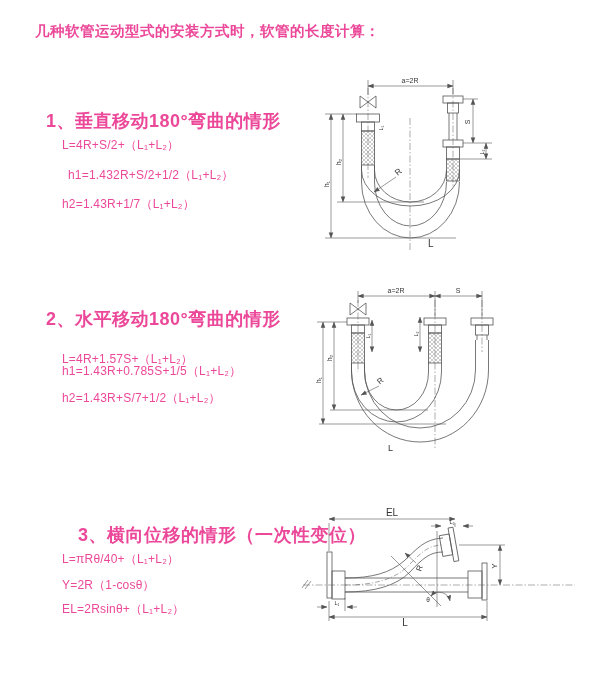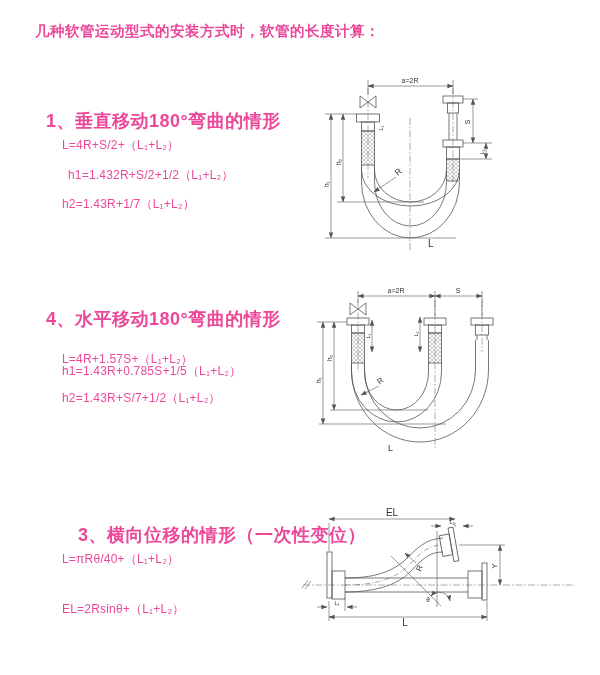--- a/index.html
+++ b/index.html
@@ -22,27 +22,28 @@
 
 <div class="page">
 
   <div class="abs title" style="left:35px;top:22px;">几种软管运动型式的安装方式时，软管的长度计算：</div>
 
   <div class="abs heading" style="left:46px;top:109px;">1、垂直移动180°弯曲的情形</div>
   <div class="abs formula" style="left:62px;top:137px;">L=4R+S/2+（L₁+L₂）</div>
   <div class="abs formula" style="left:68px;top:167px;">h1=1.432R+S/2+1/2（L₁+L₂）</div>
   <div class="abs formula" style="left:62px;top:196px;">h2=1.43R+1/7（L₁+L₂）</div>
 
-  <div class="abs heading" style="left:46px;top:307px;">4、水平移动180°弯曲的情形</div>
+  <div class="abs heading" style="left:46px;top:307px;">2、水平移动180°弯曲的情形</div>
   <div class="abs formula" style="left:62px;top:335px;margin-top:16px;">L=4R+1.57S+（L₁+L₂）</div>
   <div class="abs formula" style="left:62px;top:363px;">h1=1.43R+0.785S+1/5（L₁+L₂）</div>
   <div class="abs formula" style="left:62px;top:390px;">h2=1.43R+S/7+1/2（L₁+L₂）</div>
 
   <div class="abs heading" style="left:40px;top:523px;margin-left:38px;">3、横向位移的情形（一次性变位）</div>
   <div class="abs formula" style="left:62px;top:551px;">L=πRθ/40+（L₁+L₂）</div>
+  <div class="abs formula" style="left:62px;top:577px;">Y=2R（1-cosθ）</div>
   <div class="abs formula" style="left:62px;top:601px;">EL=2Rsinθ+（L₁+L₂）</div>
 
   <svg style="left:300px;top:70px;" width="200" height="190" viewBox="300 70 200 190">
     <defs>
       <marker id="ar1" viewBox="0 0 8 8" refX="7.5" refY="4" markerWidth="6" markerHeight="6" markerUnits="userSpaceOnUse" orient="auto-start-reverse">
         <path d="M0,1 L8,4 L0,7 Z" fill="#555"></path>
       </marker>
       <pattern id="hx1" width="4" height="4" patternUnits="userSpaceOnUse">
         <path d="M0,0 l4,4 M4,0 l-4,4" stroke="#999" stroke-width="0.5"></path>
       </pattern>

